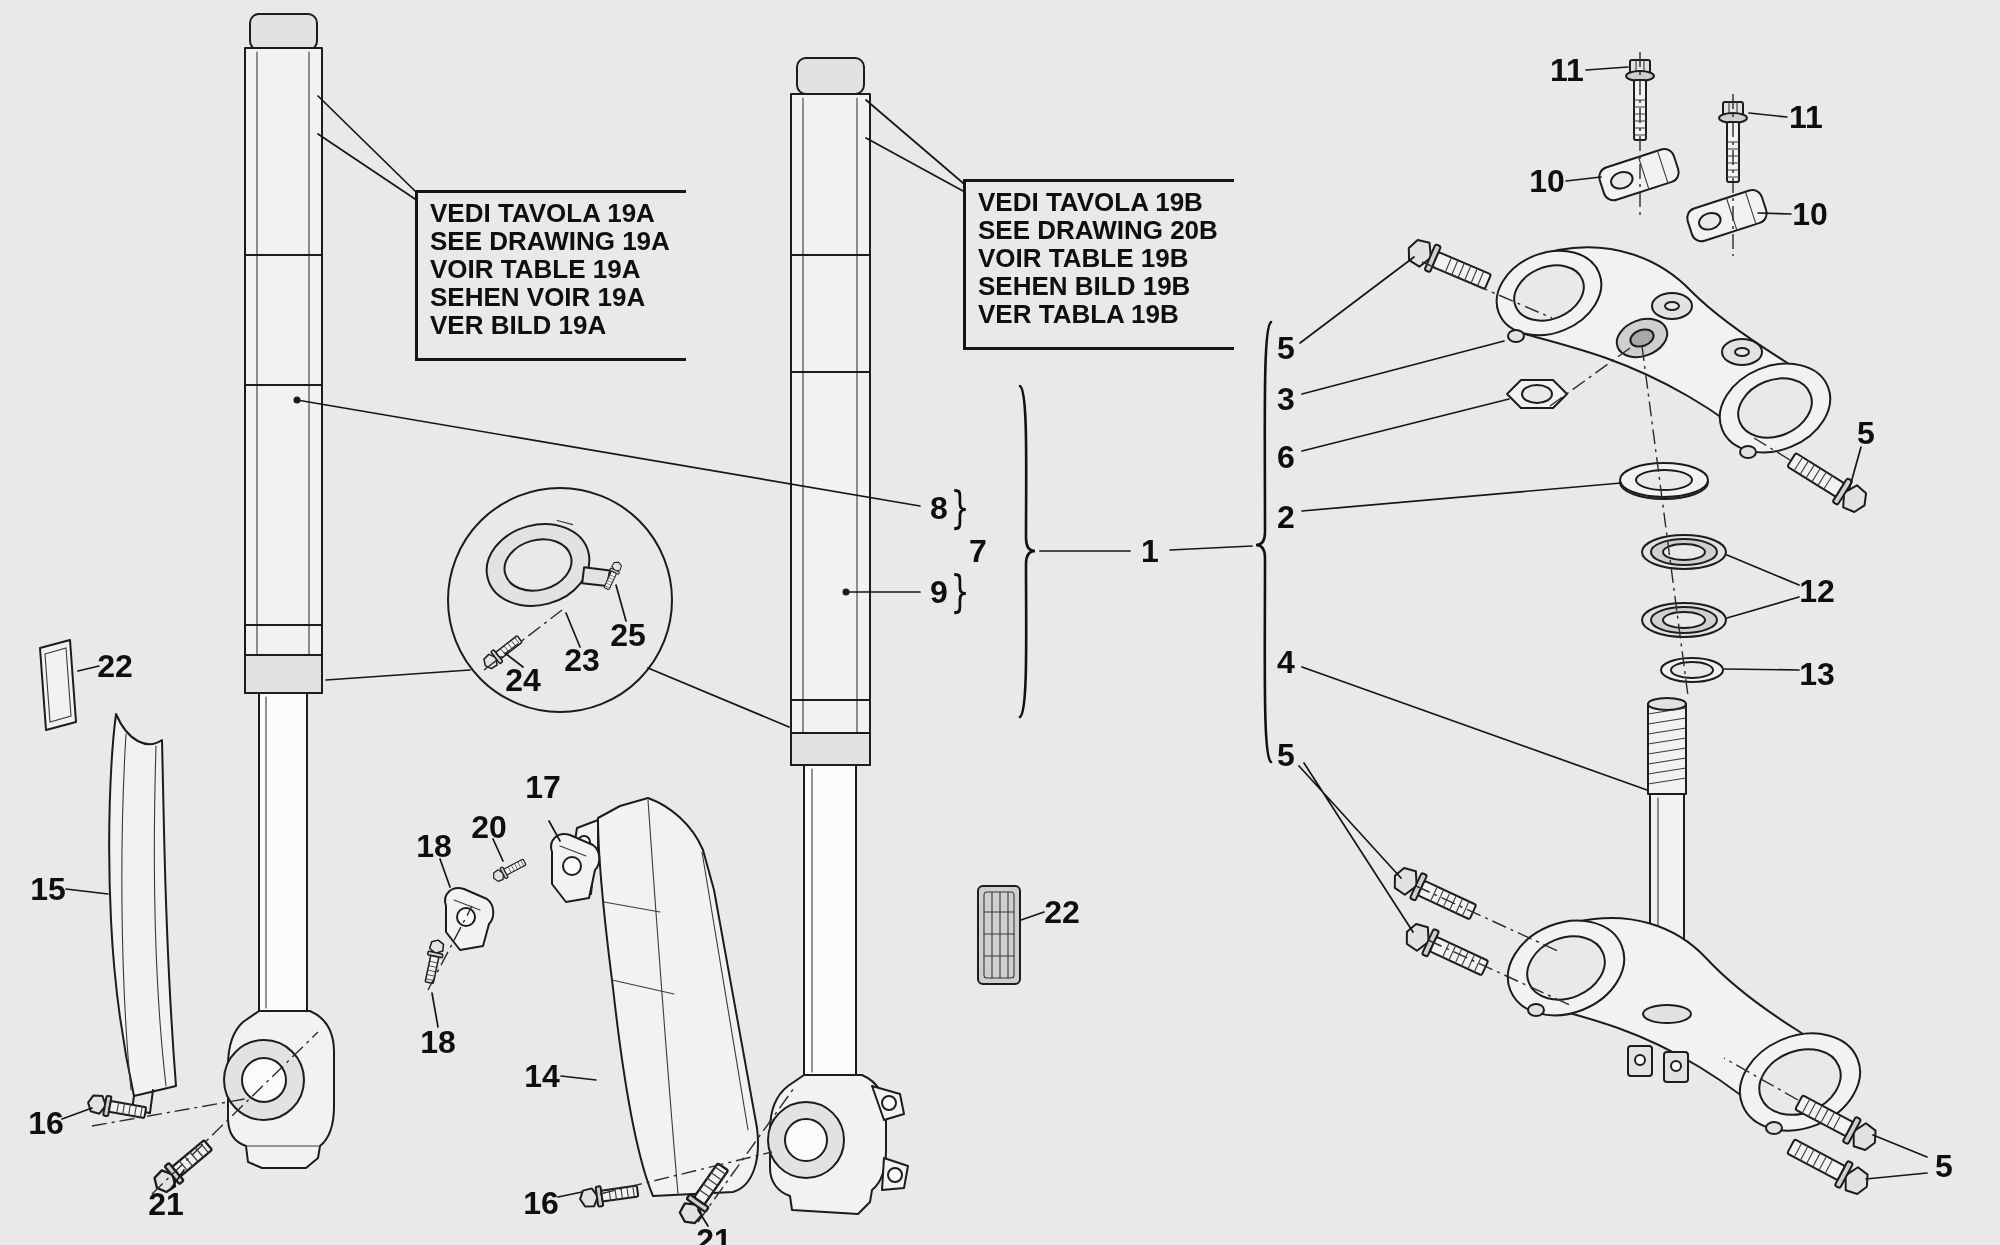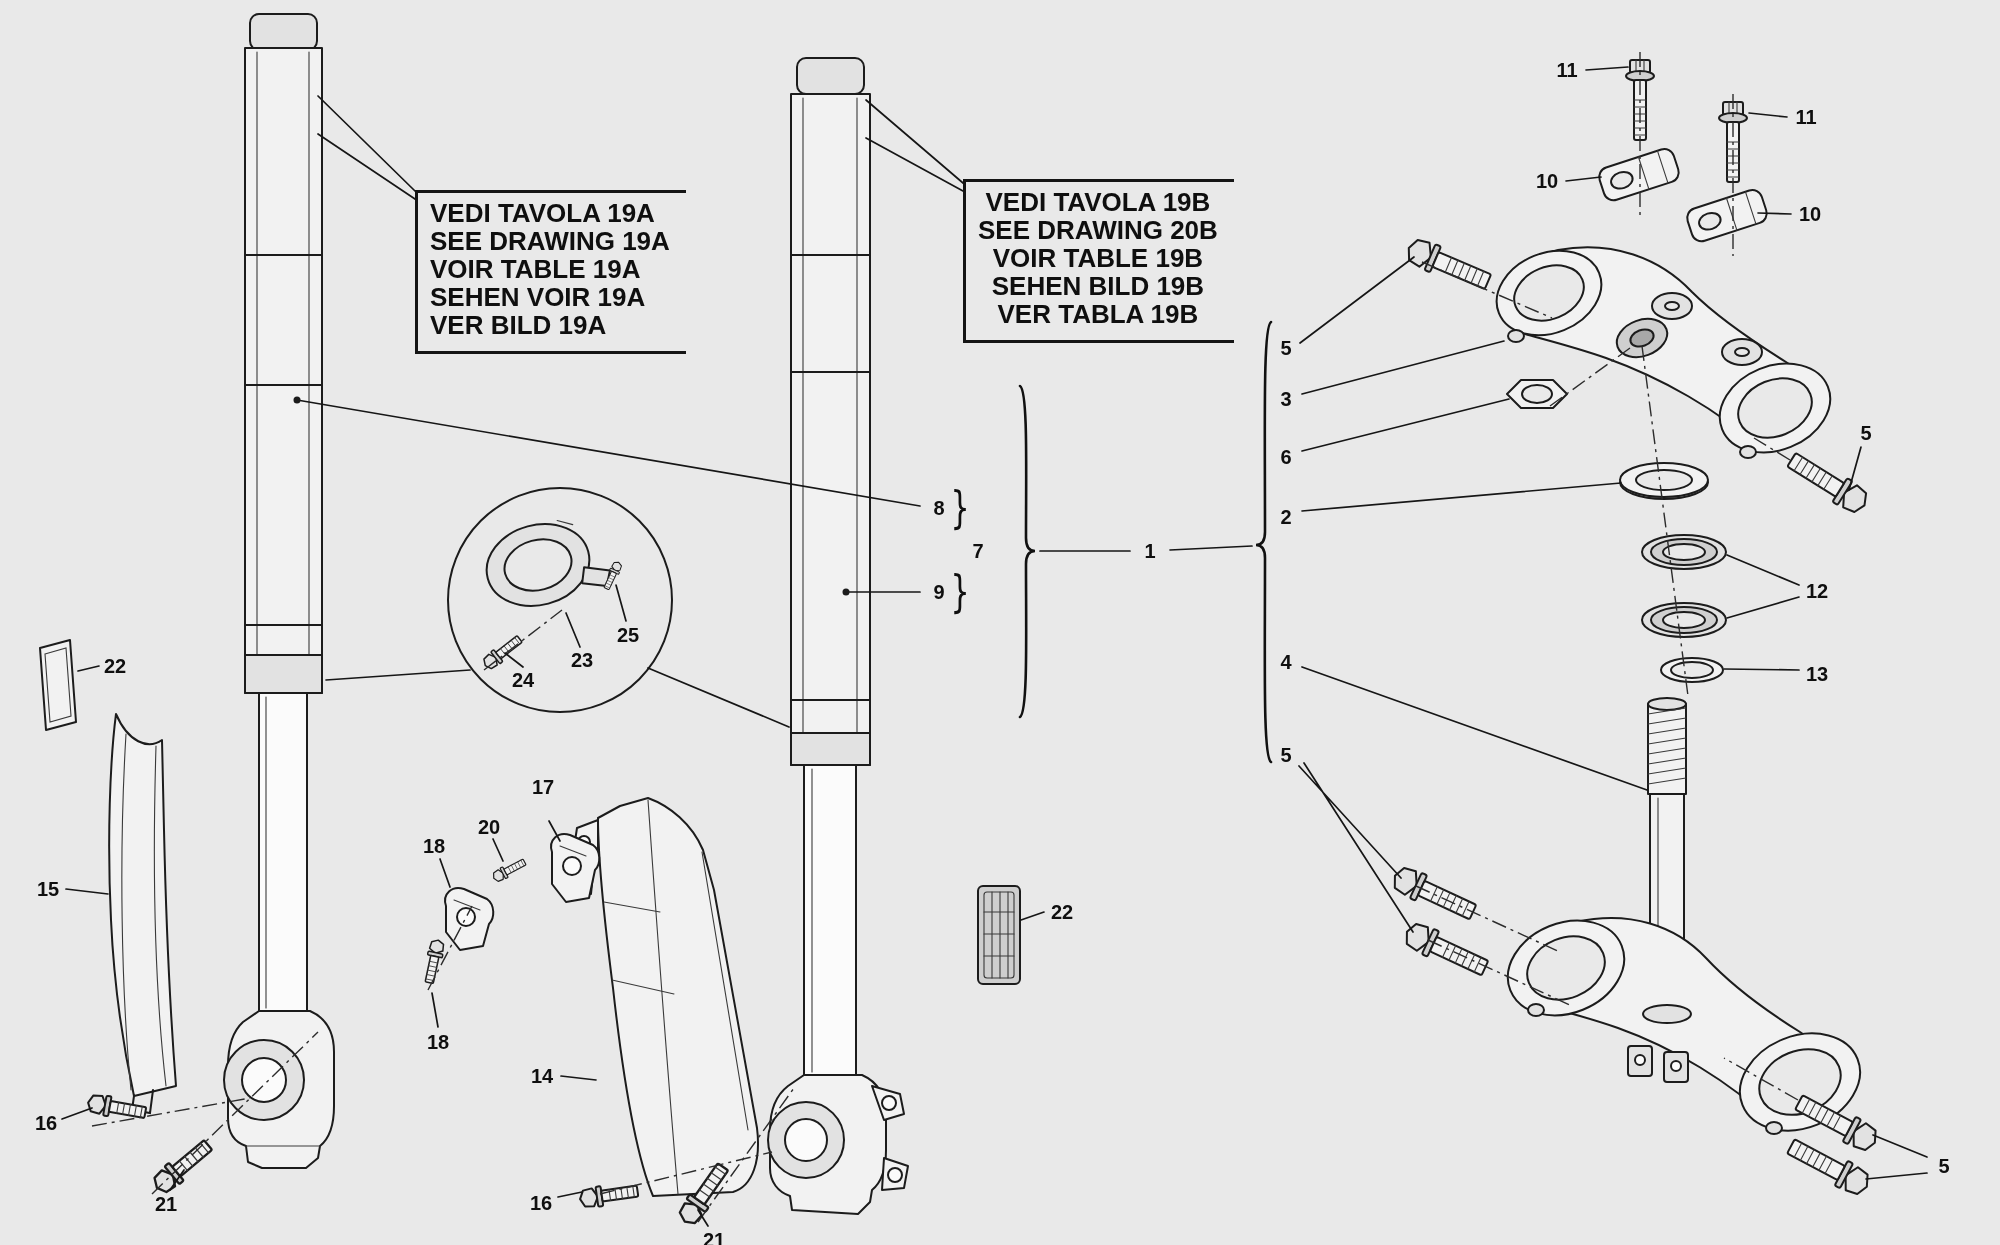--- a/index.html
+++ b/index.html
@@ -10,27 +10,27 @@
   
   .f0{fill:#f2f2f2}.f1{fill:#e2e2e2}.f2{fill:#cfcfcf}.fw{fill:#fbfbfb}.fbg{fill:#e9e9e9}.fd{fill:#a8a8a8}
   .s2{stroke:#1c1c1c;stroke-width:2;stroke-linejoin:round;stroke-linecap:round}
   .ln{fill:none;stroke:#1c1c1c;stroke-width:2;stroke-linecap:round}
   .th{fill:none;stroke:#3a3a3a;stroke-width:1.1;stroke-linecap:round}
   .lead{fill:none;stroke:#161616;stroke-width:1.7;stroke-linecap:round}
   .dd{fill:none;stroke:#2c2c2c;stroke-width:1.4;stroke-dasharray:15 5 3 5}
   .brk{fill:none;stroke:#111;stroke-width:2.6;stroke-linecap:round}
 
   
-  .co{position:absolute;transform:translate(-50%,-50%);font-weight:700;font-size:20px;
+  .co{position:absolute;transform:translate(-50%,-50%);font-weight:700;font-size:32px;
       color:#0f0f0f;white-space:nowrap;line-height:1;}
   .brace{position:absolute;transform:translate(-50%,-50%) scaleY(1.5);font-size:30px;
       font-family:"DejaVu Sans",sans-serif;color:#0f0f0f;line-height:1;}
 
   
-  .note-box{position:absolute;border:3px solid #151515;border-right:0;padding:6px 16px 12px 12px;}
+  .note-box{position:absolute;border:3px solid #151515;border-right:0;padding:6px 16px 19px 12px;}
   .note-line{font-weight:700;font-size:26px;line-height:28px;color:#0f0f0f;white-space:nowrap;}
 </style>
 </head>
 <body>
 
 <div class="stage">
 
 <svg width="2000" height="1245" viewBox="0 0 2000 1245">
   <defs>
     <g id="bolt">
@@ -314,21 +314,21 @@
   </g>
 </svg>
 
 <div class="note-box" style="left:415px;top:190px;">
   <div class="note-line">VEDI TAVOLA 19A</div>
   <div class="note-line">SEE DRAWING 19A</div>
   <div class="note-line">VOIR TABLE 19A</div>
   <div class="note-line">SEHEN VOIR 19A</div>
   <div class="note-line">VER BILD 19A</div>
 </div>
-<div class="note-box" style="left:963px;top:179px;text-align:center;">
+<div class="note-box" style="left:963px;top:179px;">
   <div class="note-line">VEDI TAVOLA 19B</div>
   <div class="note-line">SEE DRAWING 20B</div>
   <div class="note-line">VOIR TABLE 19B</div>
   <div class="note-line">SEHEN BILD 19B</div>
   <div class="note-line">VER TABLA 19B</div>
 </div>
 
 <div class="co" style="left:1567px;top:70px">11</div>
 <div class="co" style="left:1806px;top:117px">11</div>
 <div class="co" style="left:1547px;top:181px">10</div>

